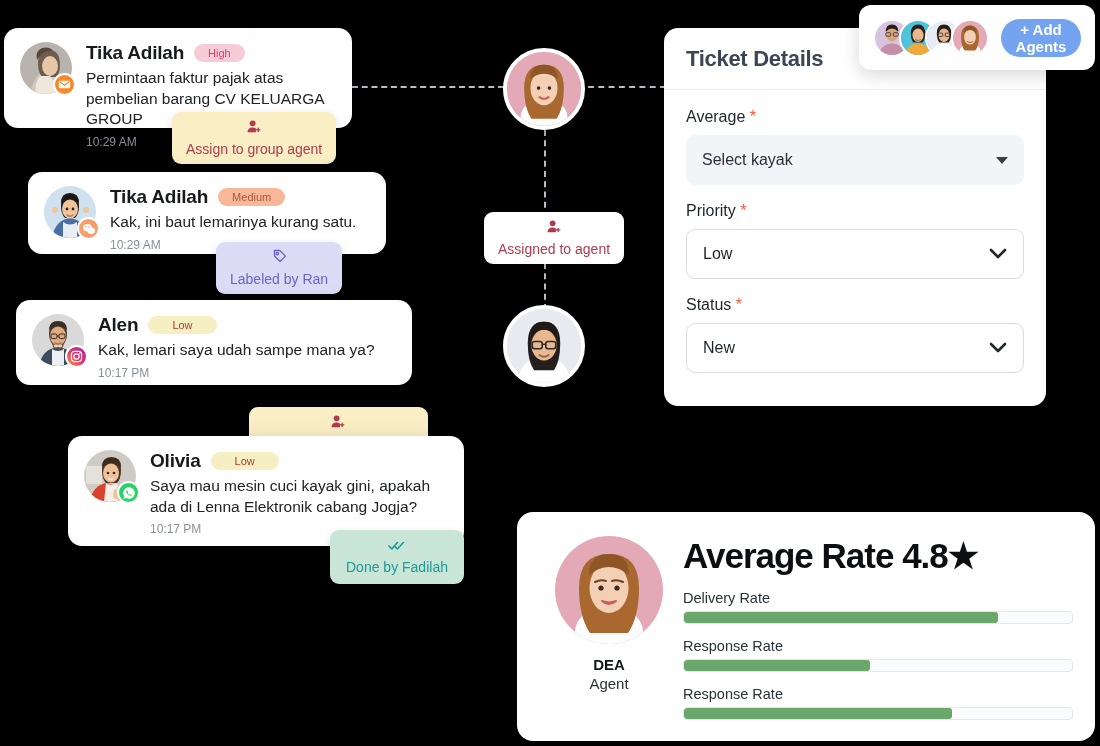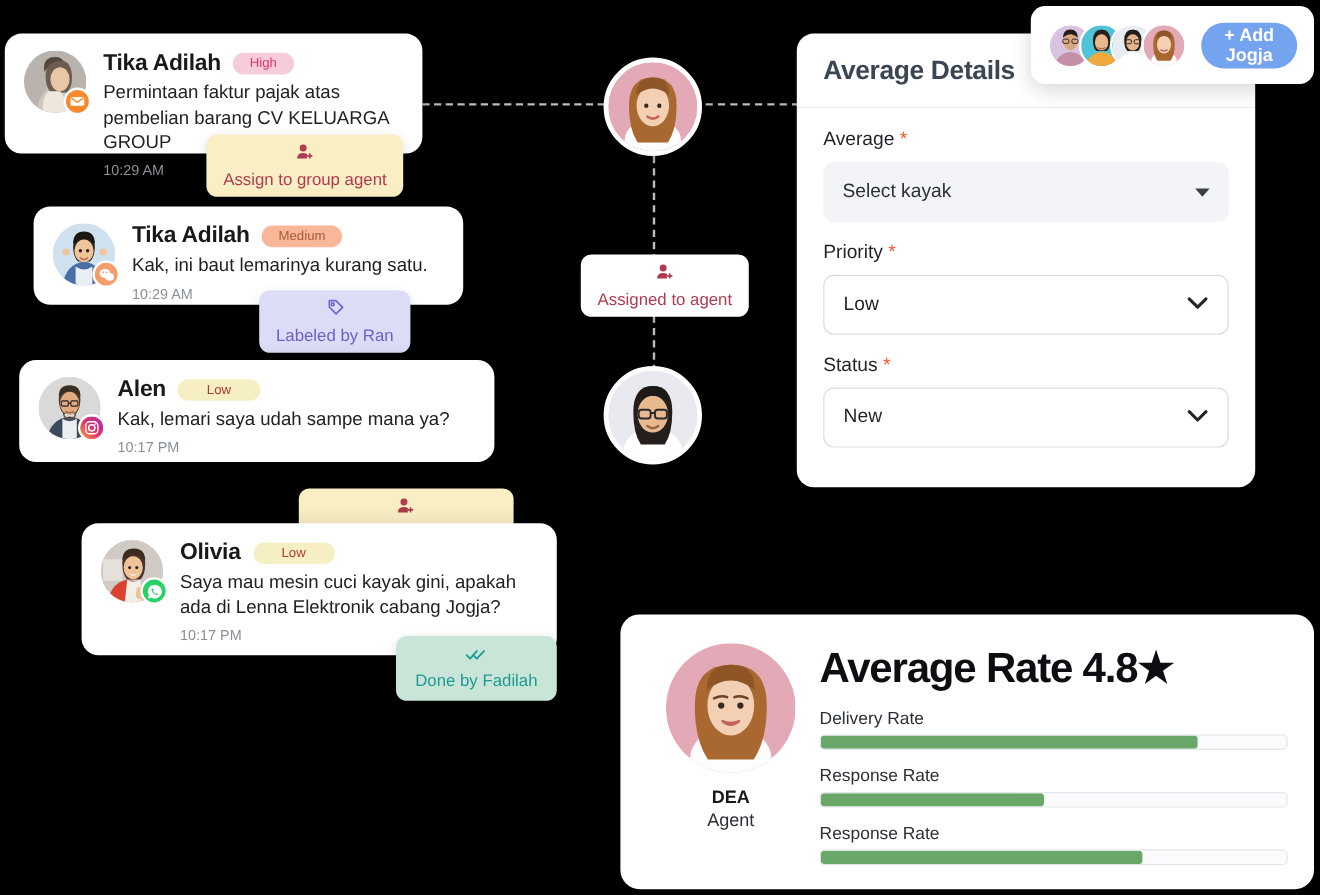--- a/index.html
+++ b/index.html
@@ -377,21 +377,21 @@
         <circle cx="6" cy="4.6" r="3.1"></circle>
         <path d="M0.6 14 q0 -5 5.4 -5 q2.1 0 3.5 1 l0 4z"></path>
         <path d="M11.2 9.3 l0 1.6 l-1.6 0 l0 1.4 l1.6 0 l0 1.6 l1.4 0 l0 -1.6 l1.6 0 l0 -1.4 l-1.6 0 l0 -1.6z"></path>
       </svg>
     </span>
     <span>Assigned to agent</span>
   </div>
 
   <div id="ticket-panel">
     <div id="ticket-header">
-      <span id="ticket-title">Average Details</span>
+      <span id="ticket-title">Ticket Details</span>
     </div>
     <div id="ticket-body">
 
       <div class="field-label">
         <span>Average</span>
         <span class="req">*</span>
       </div>
       <div class="select-box select-filled">
         <span>Select kayak</span>
         <span class="caret-solid"></span>
@@ -461,21 +461,21 @@
         <svg viewBox="0 0 38 38" width="100%" height="100%">
           <rect width="38" height="38" fill="#e3a9b6"></rect>
           <ellipse cx="19" cy="34" rx="12" ry="9" fill="#fdfdfd"></ellipse>
           <path d="M9 18 q0 -13 10 -13 q10 0 10 13 q0 10 -4 15 l-12 0 q-4 -5 -4 -15z" fill="#a8682f"></path>
           <ellipse cx="19" cy="18" rx="6.6" ry="8.4" fill="#f3cfb4"></ellipse>
           <path d="M12 13 q7 -6 14 0 q0 -8 -7 -8 q-7 0 -7 8z" fill="#8e5526"></path>
           <path d="M16 23 q3 2 6 0" stroke="#c4615c" stroke-width="1.2" fill="none" stroke-linecap="round"></path>
         </svg>
       </div>
     </div>
-    <button id="add-agents-btn">+ Add Jogja</button>
+    <button id="add-agents-btn">+ Add Agents</button>
   </div>
 
   <div id="rating-card">
     <div id="rating-profile">
       <div id="rating-avatar">
         <svg viewBox="0 0 108 108" width="100%" height="100%">
           <rect width="108" height="108" fill="#e3a9b6"></rect>
           <ellipse cx="54" cy="96" rx="34" ry="26" fill="#fdfdfd"></ellipse>
           <path d="M24 52 q0 -34 30 -34 q30 0 30 34 q0 29 -11 45 l-38 0 q-11 -16 -11 -45z" fill="#a8682f"></path>
           <ellipse cx="54" cy="52" rx="19.5" ry="25" fill="#f3cfb4"></ellipse>

